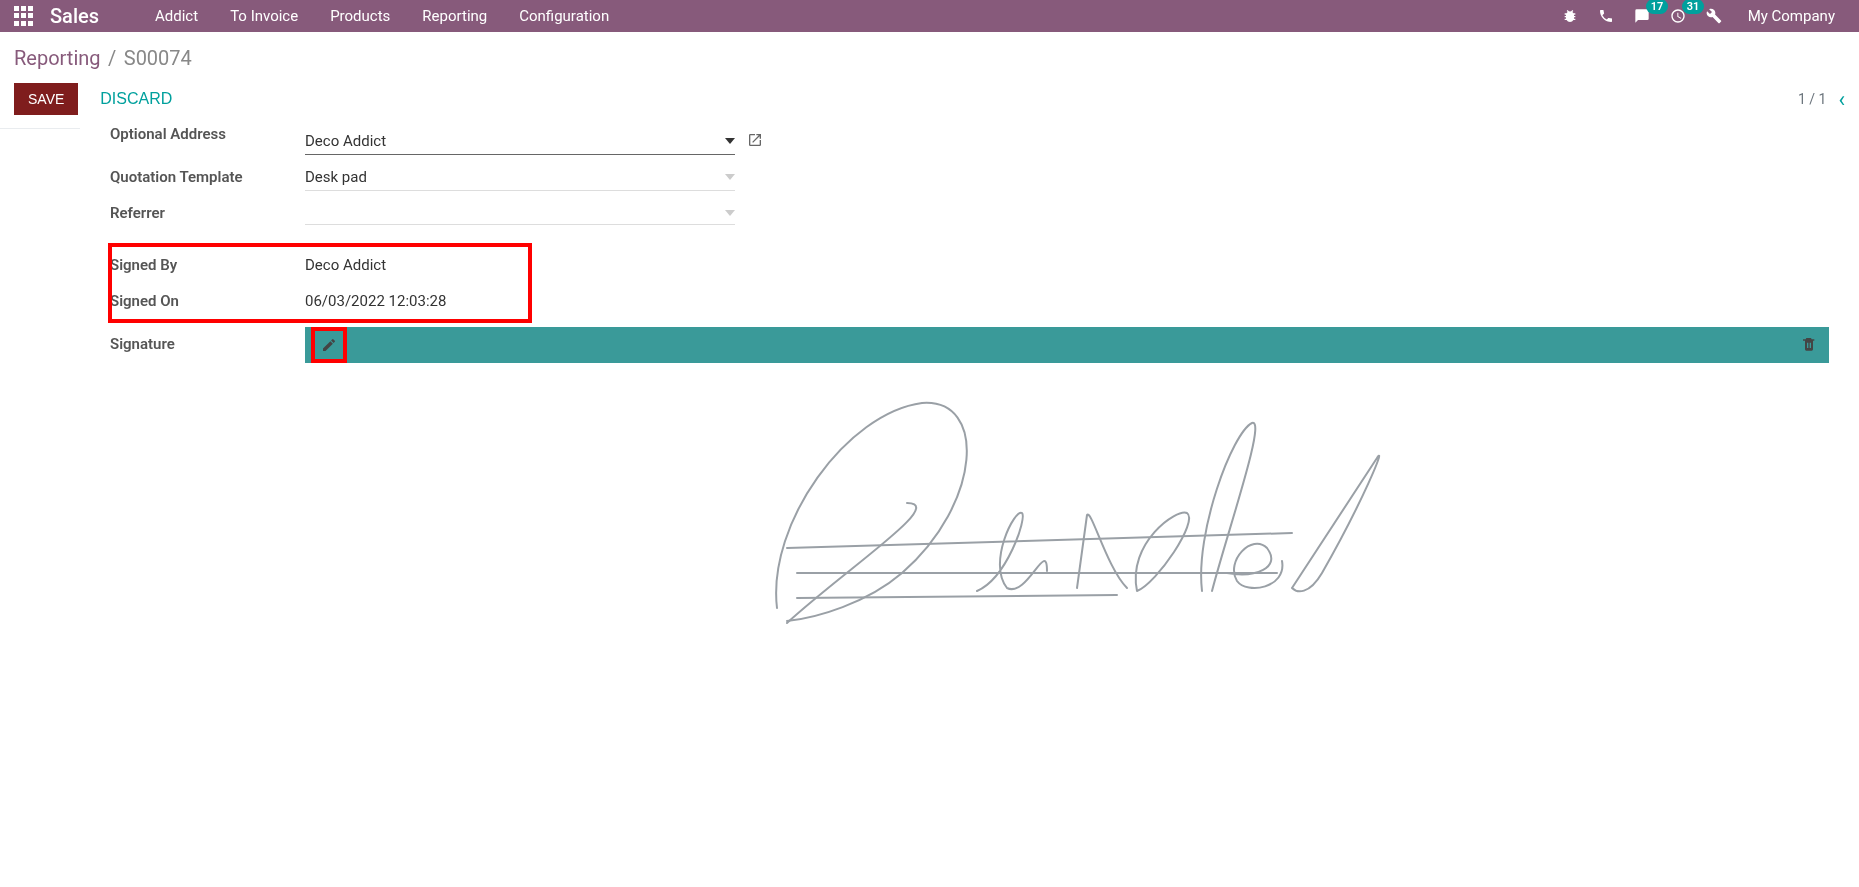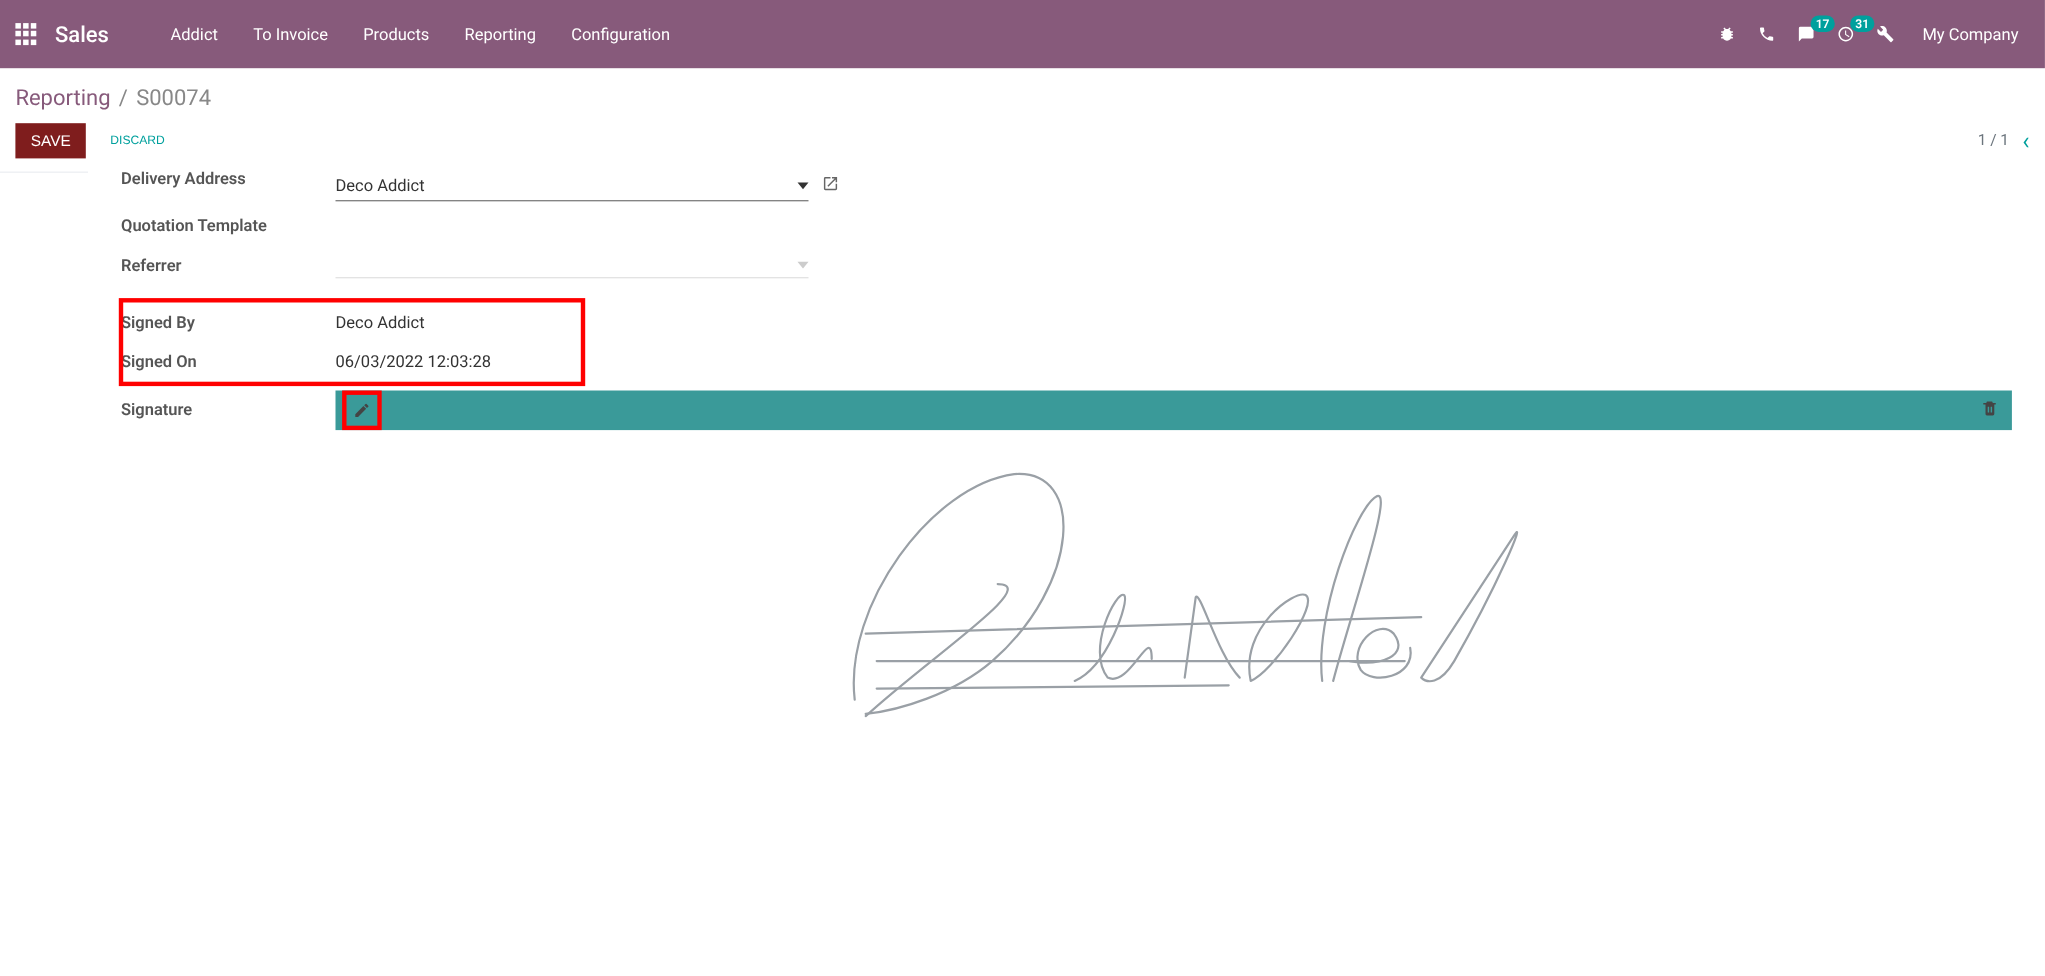--- a/index.html
+++ b/index.html
@@ -1,20 +1,20 @@
 <!DOCTYPE html>
 <html><head>
 <meta charset="utf-8">
 <style>
 * { box-sizing: border-box; margin: 0; padding: 0; }
 body { font-family: -apple-system, BlinkMacSystemFont, "Segoe UI", Roboto, sans-serif; font-size: 14px; color: #333; background: #fff; }
 
 .topnav {
   background: #875a7b;
-  height: 62px;
+  height: 32px;
   display: flex;
   align-items: center;
   padding: 0 8px;
   color: #fff;
 }
 .topnav .apps-icon { width: 20px; height: 20px; margin: 0 16px 0 6px; display: flex; flex-wrap: wrap; gap: 2px; cursor: pointer; }
 .topnav .apps-icon span { width: 5px; height: 5px; background: #fff; }
 .topnav .brand { font-size: 20px; font-weight: 500; margin-right: 40px; cursor: pointer; }
 .topnav .menu-item { color: #fff; padding: 0 16px; font-size: 15px; cursor: pointer; height: 46px; display: flex; align-items: center; }
 .topnav .spacer { flex: 1; }
@@ -24,21 +24,21 @@
 .topnav .user { display: flex; align-items: center; padding: 0 8px; cursor: pointer; }
 .topnav .avatar { width: 28px; height: 28px; border-radius: 50%; background: radial-gradient(circle at 30% 30%, #e8c89a, #8a5a3a); margin-right: 10px; }
 
 .breadcrumb-row { padding: 14px 14px 6px 14px; }
 .breadcrumb-row a { color: #875a7b; text-decoration: none; font-size: 20px; }
 .breadcrumb-row .sep { color: #888; font-size: 20px; padding: 0 4px; }
 .breadcrumb-row .current { color: #888; font-size: 20px; }
 
 .control-row { display: flex; align-items: center; padding: 6px 14px 12px 14px; border-bottom: 1px solid #e9ecef; }
 .btn-save { background: #7f1d1d; color: #fff; border: none; padding: 8px 14px; font-size: 14px; font-weight: 500; cursor: pointer; }
-.btn-discard { background: none; border: none; color: #00a09d; font-size: 11px; font-weight: 500; padding: 8px 14px; cursor: pointer; margin-left: 8px; }
+.btn-discard { background: none; border: none; color: #00a09d; font-size: 16px; font-weight: 500; padding: 8px 14px; cursor: pointer; margin-left: 8px; }
 .pager { margin-left: auto; color: #6c757d; display: flex; align-items: center; gap: 12px; }
 .pager .nums { font-size: 14px; margin-left: 28px; }
 .pager .chev { color: #00a09d; font-size: 22px; cursor: pointer; }
 
 .form-area { padding: 0 0 40px 80px; max-width: 100%; }
 .form-sheet { background: #fff; padding: 0 30px; }
 
 .field-row { display: flex; align-items: center; min-height: 36px; }
 .field-label { width: 195px; font-size: 15px; color: #555; font-weight: 600; }
 .field-value { flex: 0 0 430px; position: relative; }
@@ -133,36 +133,42 @@
   <div class="pager">
     <span class="nums">1 / 1</span>
     <span class="chev">‹</span>
   </div>
 </div>
 
 <div class="form-area">
   <div class="form-sheet">
 
     <div class="field-row" style="margin-top:-6px;">
-      <div class="field-label" style="overflow:hidden; height:18px; margin-top:-14px;">Delivery Address</div>
+      <div class="field-label" style="overflow:hidden; height:18px; margin-top:-14px;">Optional Address</div>
       <div class="field-value">
         <div class="m2o">
           <span>Deco Addict</span>
           <span class="caret"></span>
         </div>
       </div>
       <span class="ext-link">
         <svg class="icon-svg" viewBox="0 0 24 24">
             <path d="M14 3v2h3.59L7.76 14.83l1.41 1.41L19 6.41V10h2V3h-7zM19 19H5V5h7V3H5a2 2 0 00-2 2v14a2 2 0 002 2h14a2 2 0 002-2v-7h-2v7z"></path>
           </svg>
       </span>
     </div>
 
     <div class="field-row">
       <div class="field-label">Quotation Template</div>
+      <div class="field-value">
+        <div class="plain">
+          <span>Desk pad</span>
+          <span class="caret-light"></span>
+        </div>
+      </div>
     </div>
 
     <div class="field-row">
       <div class="field-label">Referrer</div>
       <div class="field-value">
         <div class="plain" style="min-height:24px;">
           <span></span>
           <span class="caret-light"></span>
         </div>
       </div>

